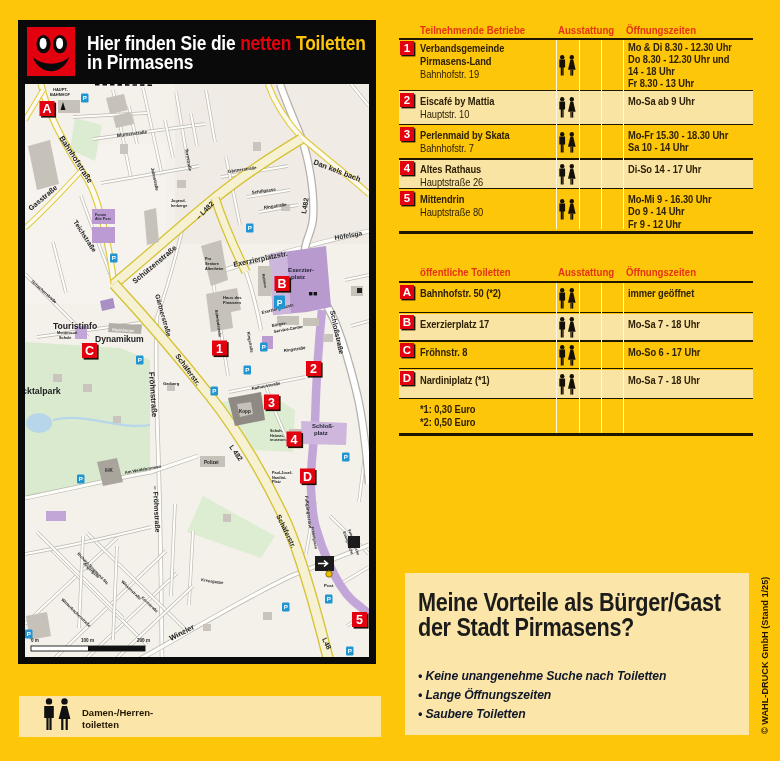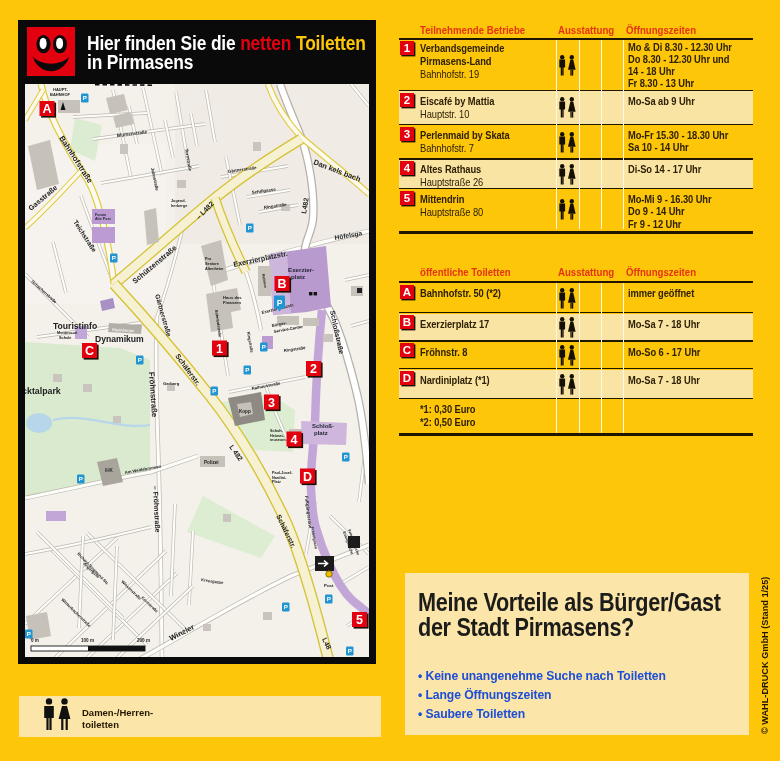--- a/index.html
+++ b/index.html
@@ -638,21 +638,21 @@
     <circle cx="13.8" cy="2.2" r="2.2" fill="#151005"></circle>
     <polygon points="12.4,4.5 15.2,4.5 17.6,14.8 10.0,14.8" fill="#151005"></polygon>
     <rect x="12.35" y="14.8" width="1.35" height="5.8" fill="#151005"></rect>
     <rect x="13.9" y="14.8" width="1.35" height="5.8" fill="#151005"></rect>
   </svg>
 
 <div class="abs" style="left:405px;top:573px;width:344px;height:161.5px;background:#fbe5a8;"></div>
 
 <div class="abs b" style="left:418px;top:590px;font-size:26px;color:#1c1c1a;line-height:25.3px;letter-spacing:-0.4px;white-space:nowrap;transform:scaleX(0.833);transform-origin:0 0;">Meine Vorteile als Bürger/Gast<br>der Stadt Pirmasens?</div>
 
-<div class="abs b" style="left:418px;top:667px;font-size:12.2px;color:#1d4ed8;line-height:19.2px;letter-spacing:-0.1px;">• Keine unangenehme Suche nach Toiletten<br>• Lange Öffnungszeiten<br>• Saubere Toiletten</div>
+<div class="abs b" style="left:418px;top:667px;font-size:12.2px;color:#0f172a;line-height:19.2px;letter-spacing:-0.1px;font-style:italic;">• Keine unangenehme Suche nach Toiletten<br>• Lange Öffnungszeiten<br>• Saubere Toiletten</div>
 
 <div class="abs" style="left:19px;top:695.5px;width:361.5px;height:41.5px;background:#fbe5a8;"></div>
 
 <svg class="abs" style="left:43px;top:698px;" width="29" height="35" viewBox="0 0 29 35">
 <circle cx="6" cy="3.4" r="3.2" fill="#111"></circle>
 <path d="M1.2,8 h9.6 v12 h-2.2 v12 h-2.2 v-12 h-0.8 v12 h-2.2 v-12 h-2.2 Z" fill="#111"></path>
 <circle cx="21.5" cy="3.4" r="3.2" fill="#111"></circle>
 <path d="M19,8 h5 l3.4,13 h-2.6 v11 h-2.2 v-11 h-2.2 v11 h-2.2 v-11 h-2.6 Z" fill="#111"></path>
 </svg>
 

